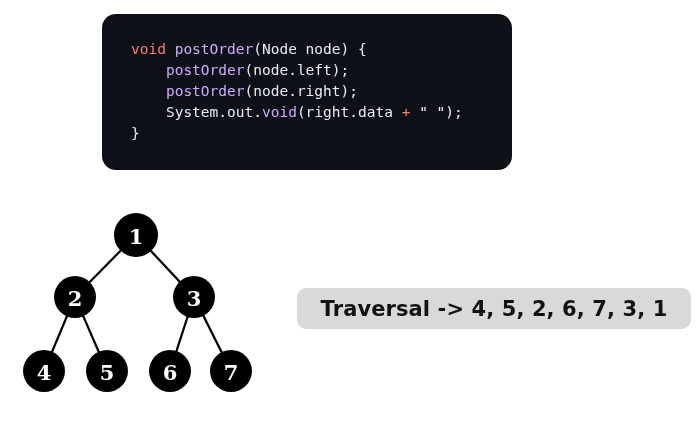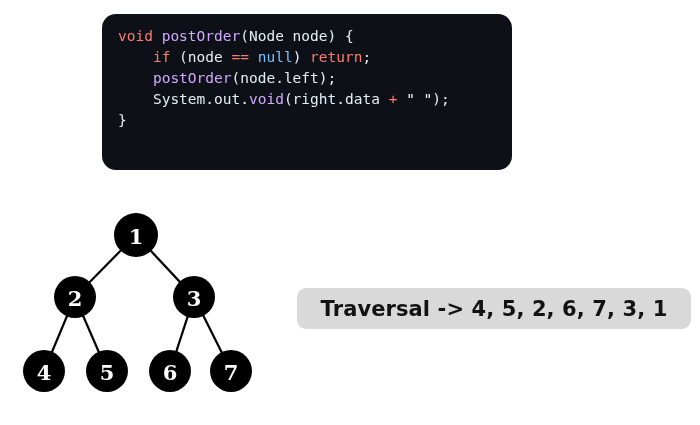--- a/index.html
+++ b/index.html
@@ -21,21 +21,21 @@
     left: 102px;
     top: 14px;
     width: 410px;
     height: 156px;
     background: #0d1117;
     border-radius: 14px;
     box-sizing: border-box;
     padding: 12px 0 0 16px;
   }
   #code-listing {
-    margin: 0;
+    margin: 13px;
     font-family: "DejaVu Sans Mono", "Liberation Mono", monospace;
     font-size: 14.5px;
     line-height: 21px;
     white-space: pre;
     color: #e6edf3;
     letter-spacing: 0px;
   }
   .code-line { display: block; height: 21px; }
   .tok-kw   { color: #ff7b72; }
   .tok-fn   { color: #d2a8ff; }
@@ -86,22 +86,22 @@
     color: #121212;
     letter-spacing: 0.1px;
     white-space: nowrap;
   }
 </style>
 </head>
 <body>
 
 <div id="code-block">
   <pre id="code-listing"><span class="code-line"><span class="tok-kw">void</span><span class="tok-pun"> </span><span class="tok-fn">postOrder</span><span class="tok-pun">(</span><span class="tok-id">Node node</span><span class="tok-pun">) {</span>
-</span><span class="code-line"><span class="tok-pun">    </span><span class="tok-kw">if</span><span class="tok-pun"> (</span><span class="tok-id">node</span><span class="tok-pun"> </span><span class="tok-op">==</span><span class="tok-pun"> </span><span class="tok-num">null</span><span class="tok-pun">) </span><span class="tok-kw">return</span><span class="tok-pun">;</span>
 </span><span class="code-line"><span class="tok-pun">    </span><span class="tok-fn">postOrder</span><span class="tok-pun">(</span><span class="tok-id">node.left</span><span class="tok-pun">);</span>
+</span><span class="code-line"><span class="tok-pun">    </span><span class="tok-fn">postOrder</span><span class="tok-pun">(</span><span class="tok-id">node.right</span><span class="tok-pun">);</span>
 </span><span class="code-line"><span class="tok-pun">    </span><span class="tok-id">System.out.</span><span class="tok-fn">void</span><span class="tok-pun">(</span><span class="tok-id">right.data</span><span class="tok-pun"> </span><span class="tok-op">+</span><span class="tok-pun"> </span><span class="tok-str">" "</span><span class="tok-pun">);</span>
 </span><span class="code-line"><span class="tok-pun">}</span></span></pre>
 </div>
 
 <div id="tree-diagram">
   <svg id="tree-svg" width="280" height="200" viewBox="0 0 280 200">
     <g id="tree-edges">
         <line x1="121.97330465080833" y1="49.256641174588246" x2="88.32536058173208" y2="83.45619088414117" class="tree-edge"></line>
         <line x1="149.66314257551483" y1="49.605428270377914" x2="181.02001455326092" y2="83.12484314314098" class="tree-edge"></line>
         <line x1="67.65869039049144" y1="114.52441648721398" x2="51.341309609508556" y2="153.47558351278602" class="tree-edge"></line>

